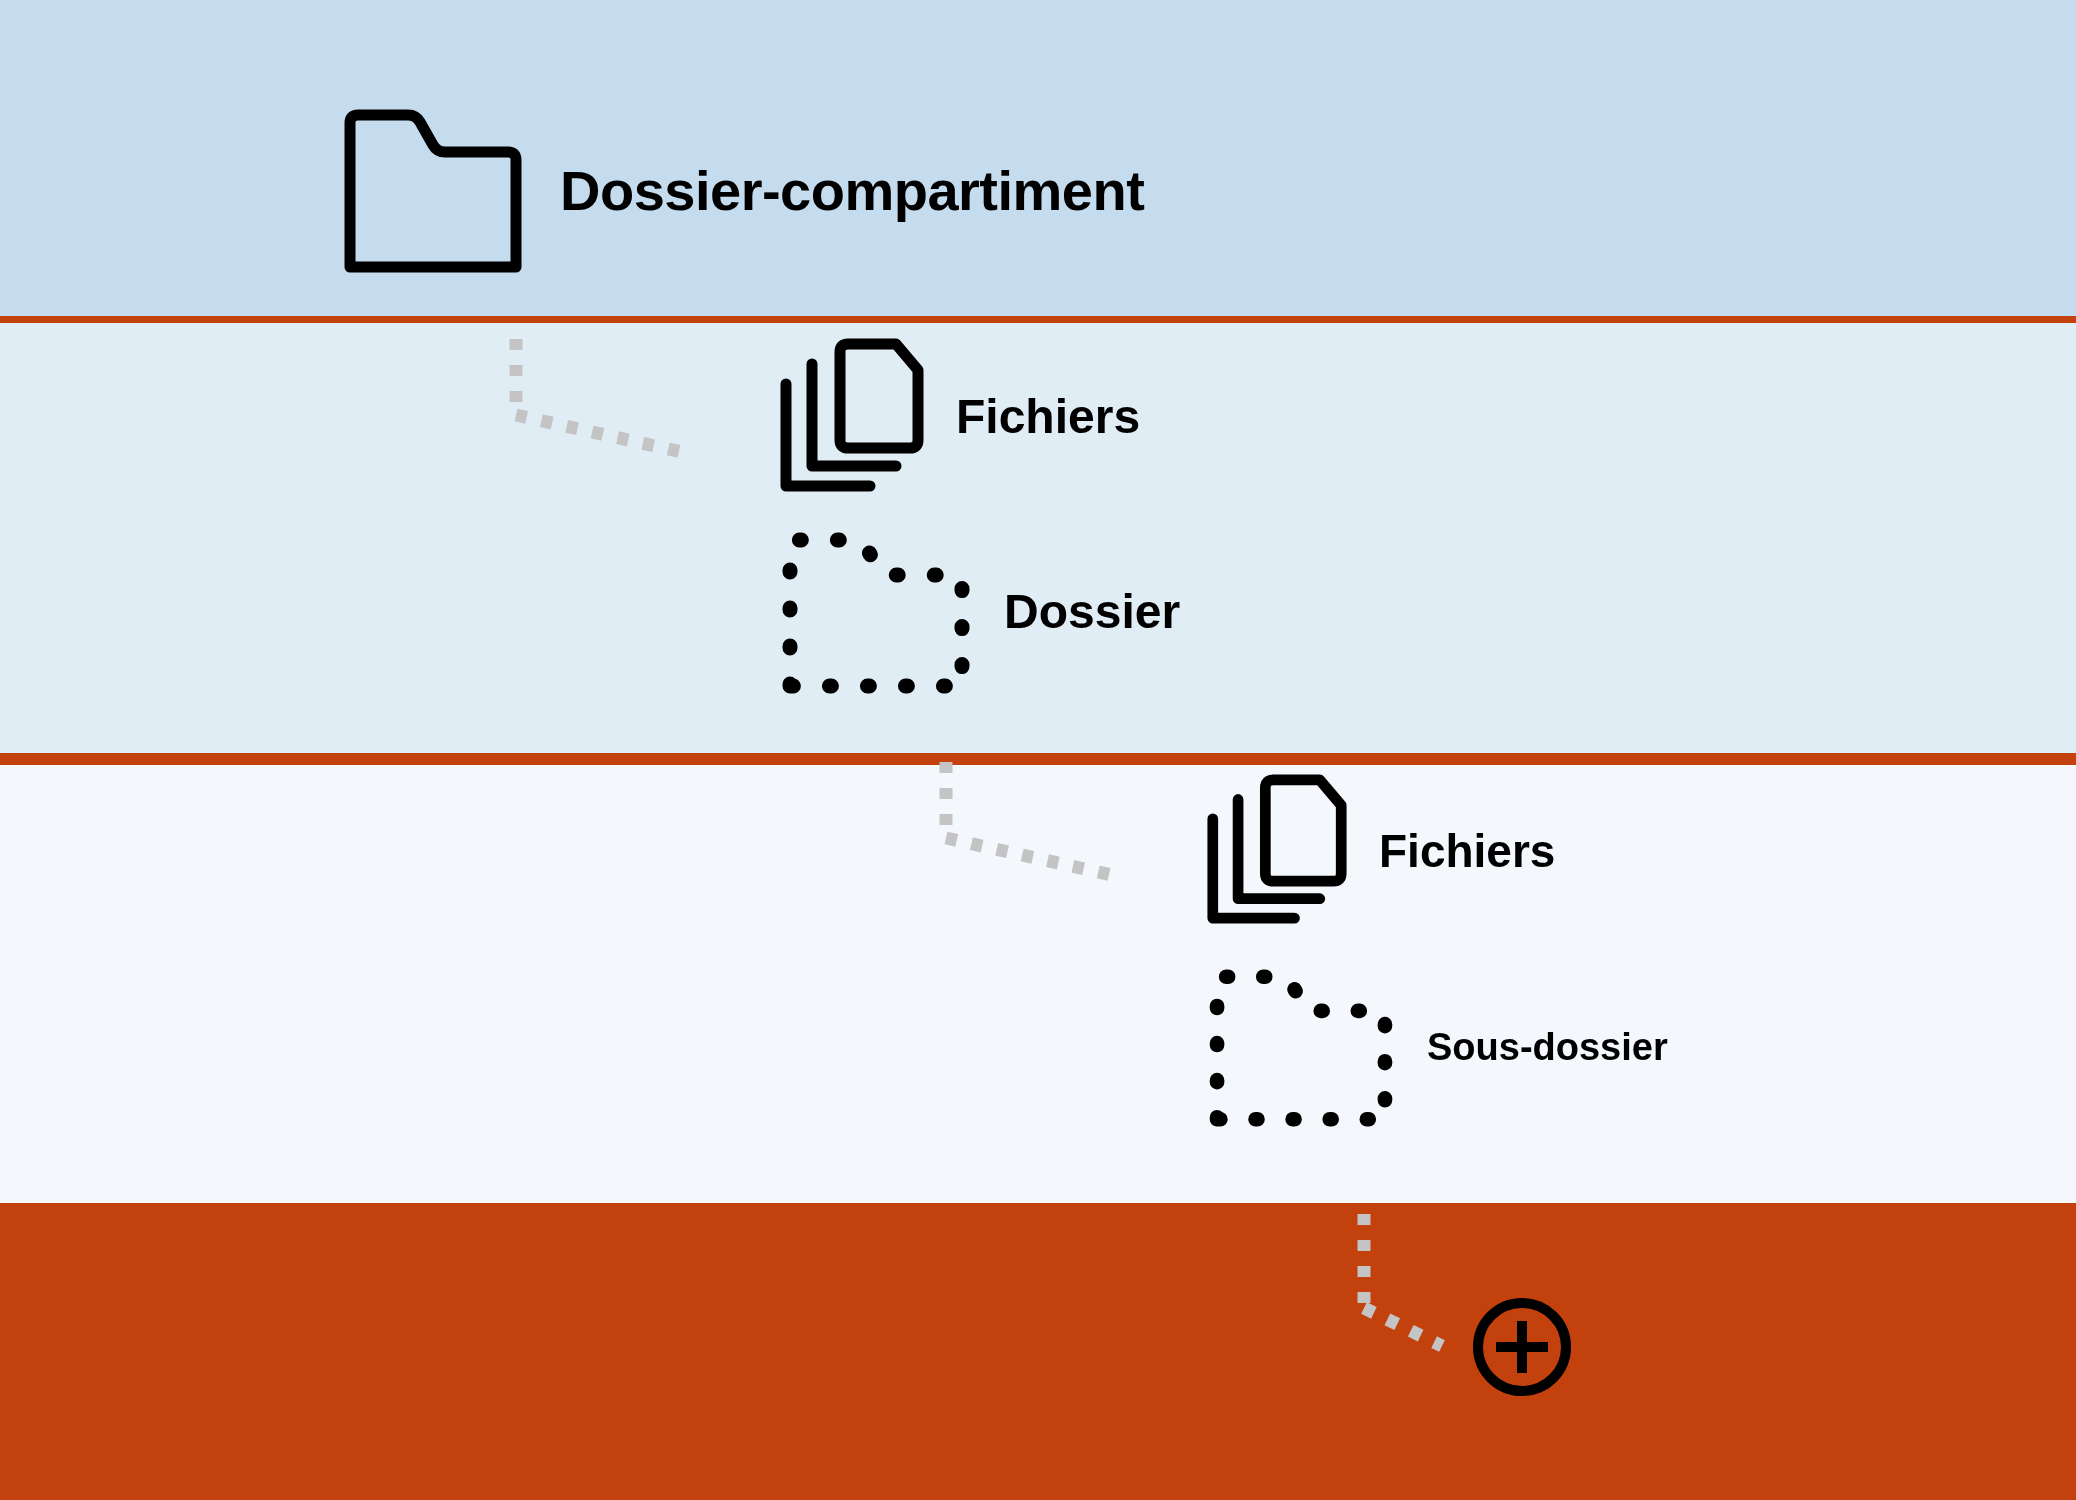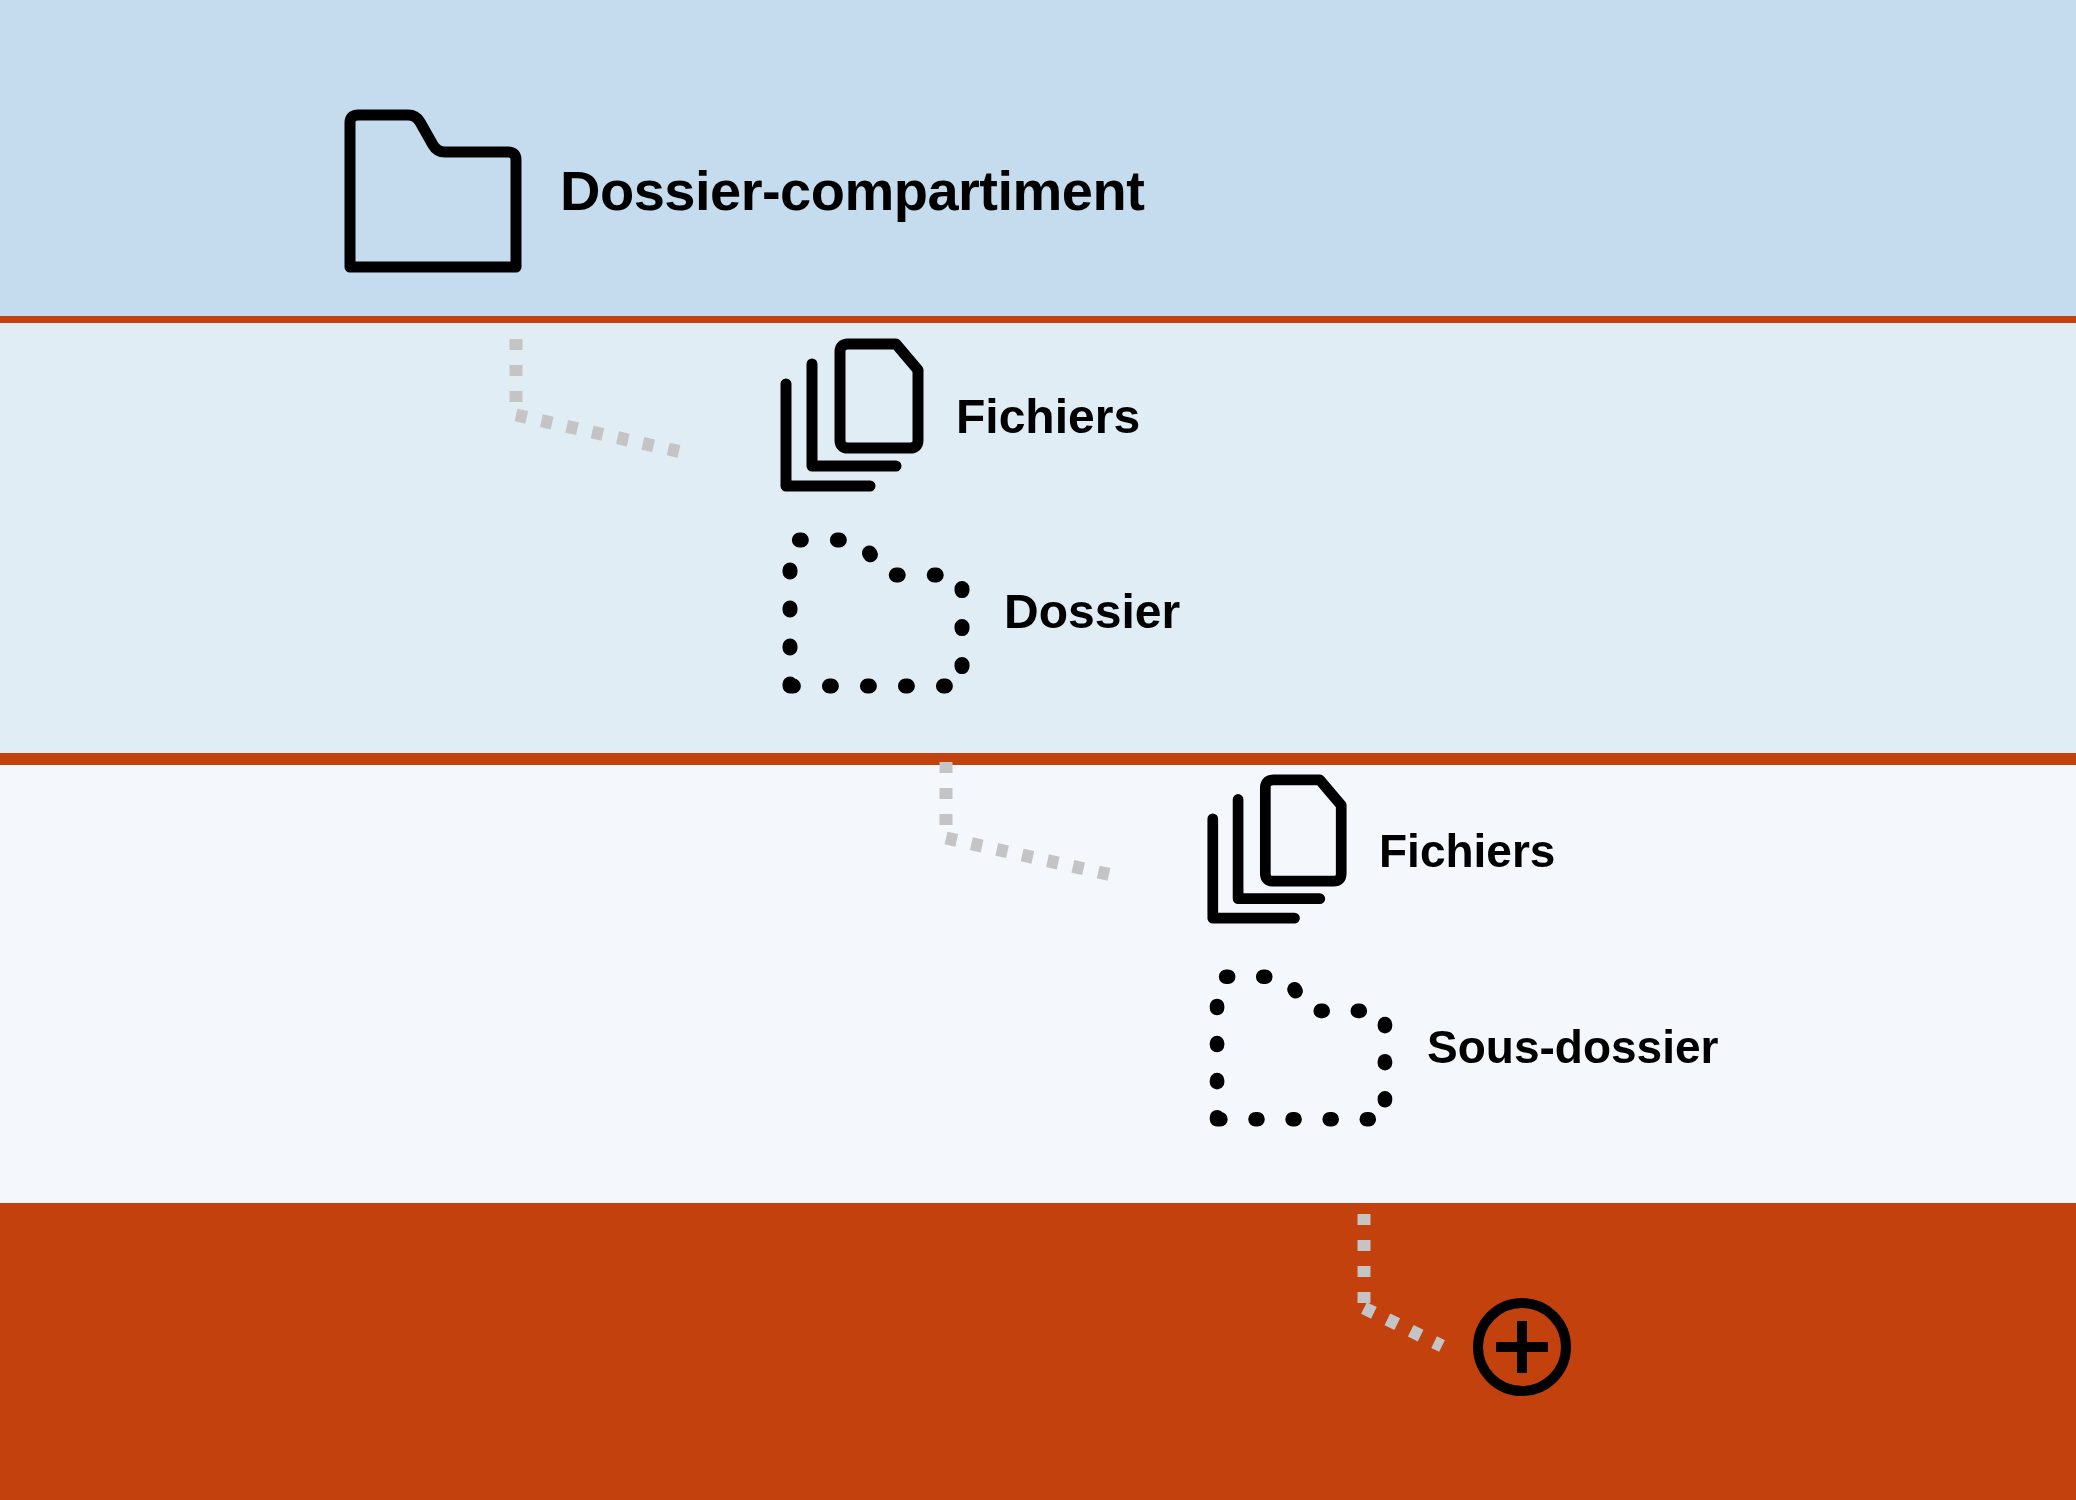--- a/index.html
+++ b/index.html
@@ -47,21 +47,21 @@
   #node-files-level-1 { left: 778px; top: 336px; }
   #node-files-level-1 .node-label { font-size: 48px; margin-left: 30px; }
 
   #node-folder-level-1 { left: 778px; top: 528px; }
   #node-folder-level-1 .node-label { font-size: 48px; margin-left: 30px; text-align: center; }
 
   #node-files-level-2 { left: 1205px; top: 772px; }
   #node-files-level-2 .node-label { font-size: 46px; margin-left: 30px; }
 
   #node-subfolder-level-2 { left: 1205px; top: 965px; }
-  #node-subfolder-level-2 .node-label { font-size: 46px; margin-left: 30px; }
+  #node-subfolder-level-2 .node-label { font-size: 38px; margin-left: 30px; }
 
   #node-add-level-3 { left: 1470px; top: 1295px; }
 
   
   .icon-svg { display: block; }
 
   
   .connector {
     position: absolute;
     pointer-events: none;

